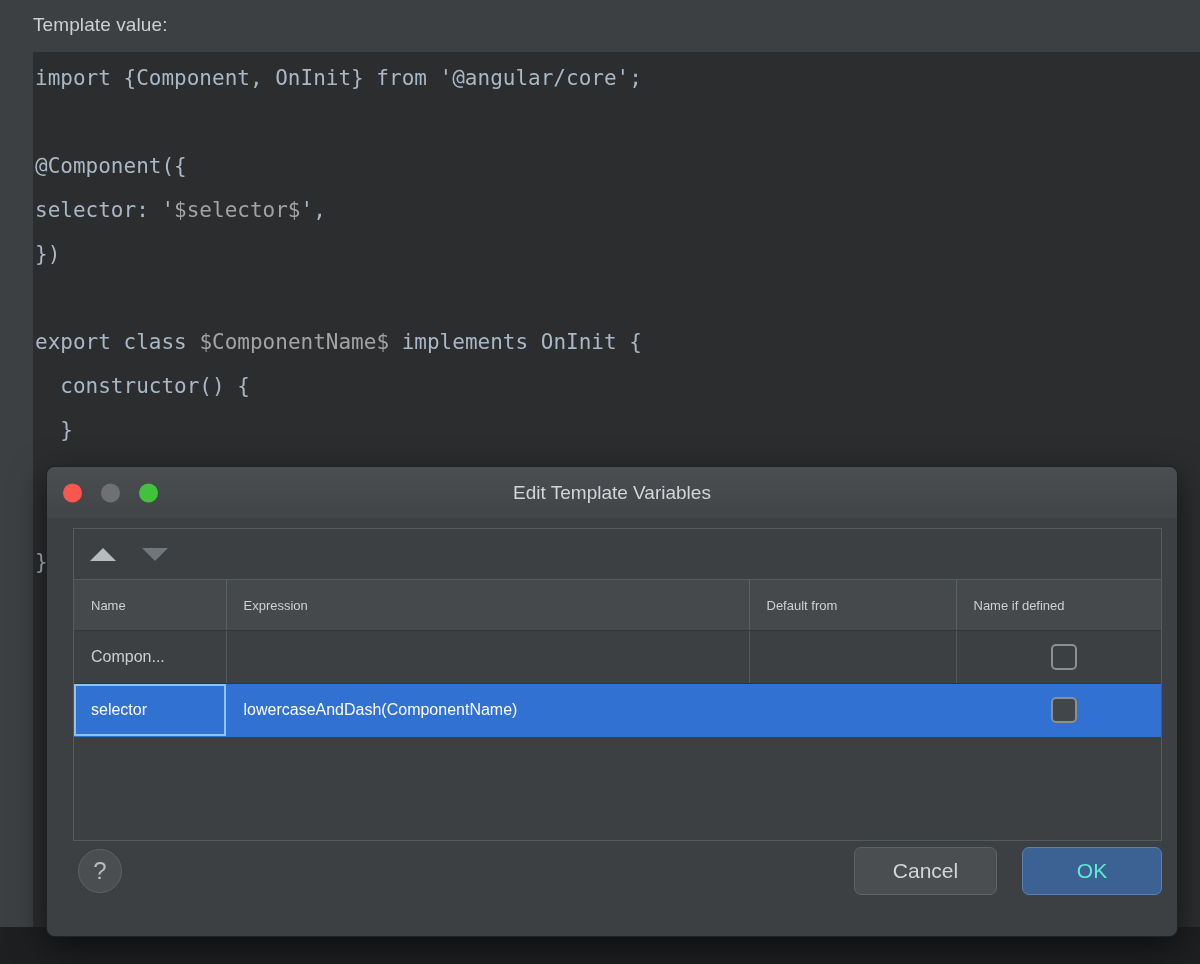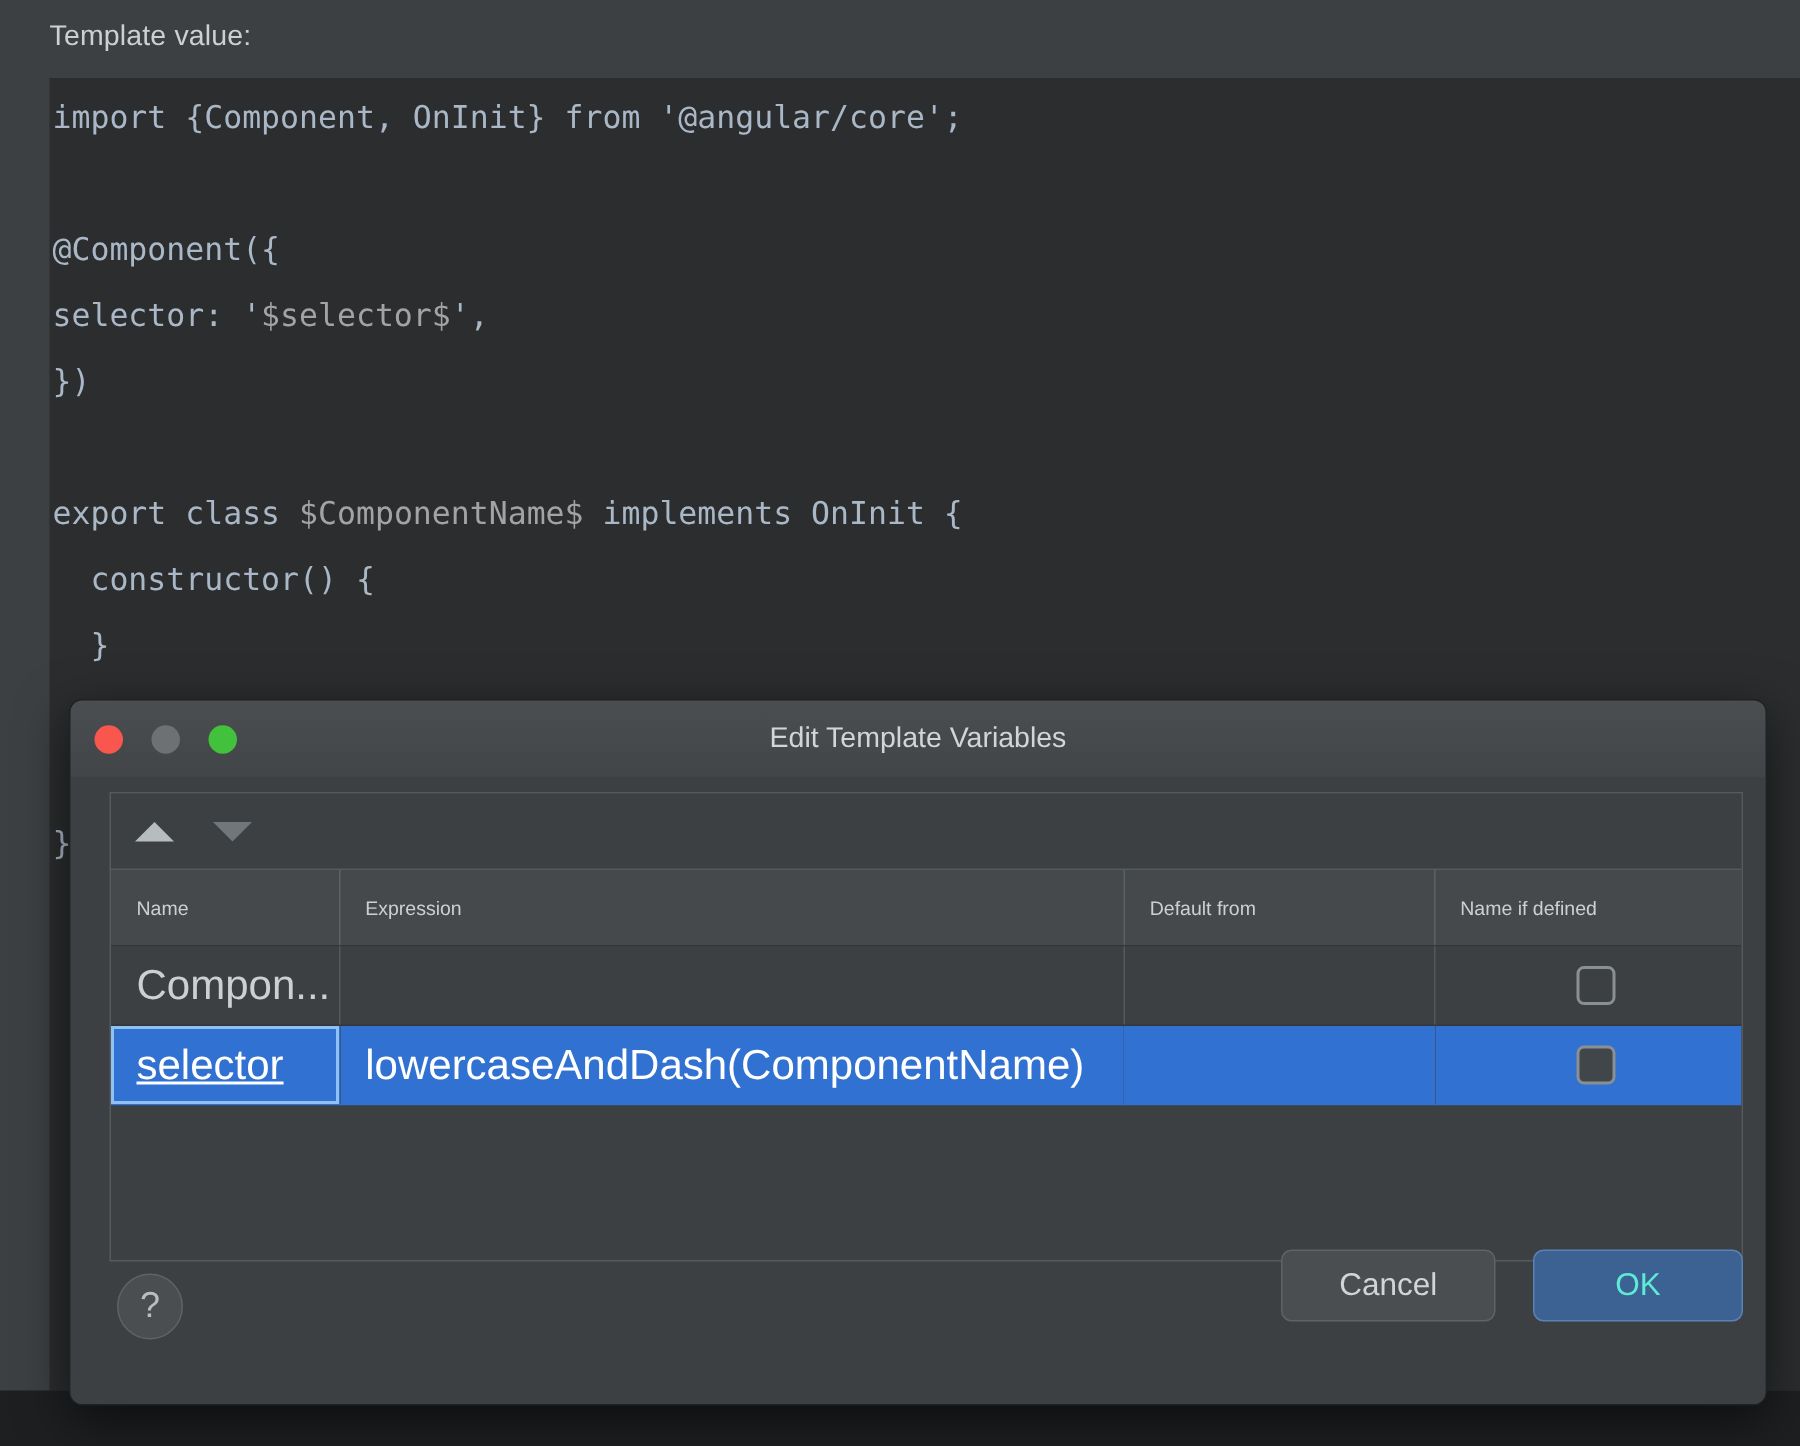--- a/index.html
+++ b/index.html
@@ -162,39 +162,38 @@
     font-size: 13px;
     text-align: left;
     padding: 0 0 0 17px;
     height: 50px;
     border-bottom: 1px solid #34373a;
     border-right: 1px solid #5c6164;
   }
   .tbl th:last-child { border-right: none; }
   .tbl td {
     height: 52px;
-    font-size: 28px;
+    font-size: 16px;
     color: #cdd0d3;
     padding: 0 0 0 17px;
     border-bottom: 1px solid #34373a;
     border-right: 1px solid #55595c;
     background: #3c4043;
     overflow: hidden;
     white-space: nowrap;
   }
   .tbl td:last-child { border-right: none; }
   .tbl tr.selected td {
     background: #3071d1;
     color: #ffffff;
     border-right-color: #3071d1;
     border-bottom-color: #3071d1;
   }
   .tbl tr.selected td.cell-focus {
     box-shadow: inset 0 0 0 2px #8fc2f2;
-    text-decoration: underline;
   }
   .col-name   { width: 152px; }
   .col-expr   { width: 523px; }
   .col-def    { width: 207px; }
   .col-skip   { width: auto; }
 
   .cb {
     width: 26px;
     height: 26px;
     border-radius: 5px;
@@ -232,21 +231,21 @@
     color: #b9bdc0;
     font-size: 24px;
     display: flex;
     align-items: center;
     justify-content: center;
     box-sizing: border-box;
   }
   .btn-row {
     position: absolute;
     right: 15px;
-    top: 15px;
+    top: 29px;
     display: flex;
     gap: 25px;
     padding-left: 36px;
   }
   .btn {
     height: 48px;
     min-width: 143px;
     border-radius: 7px;
     font-size: 21px;
     display: flex;

